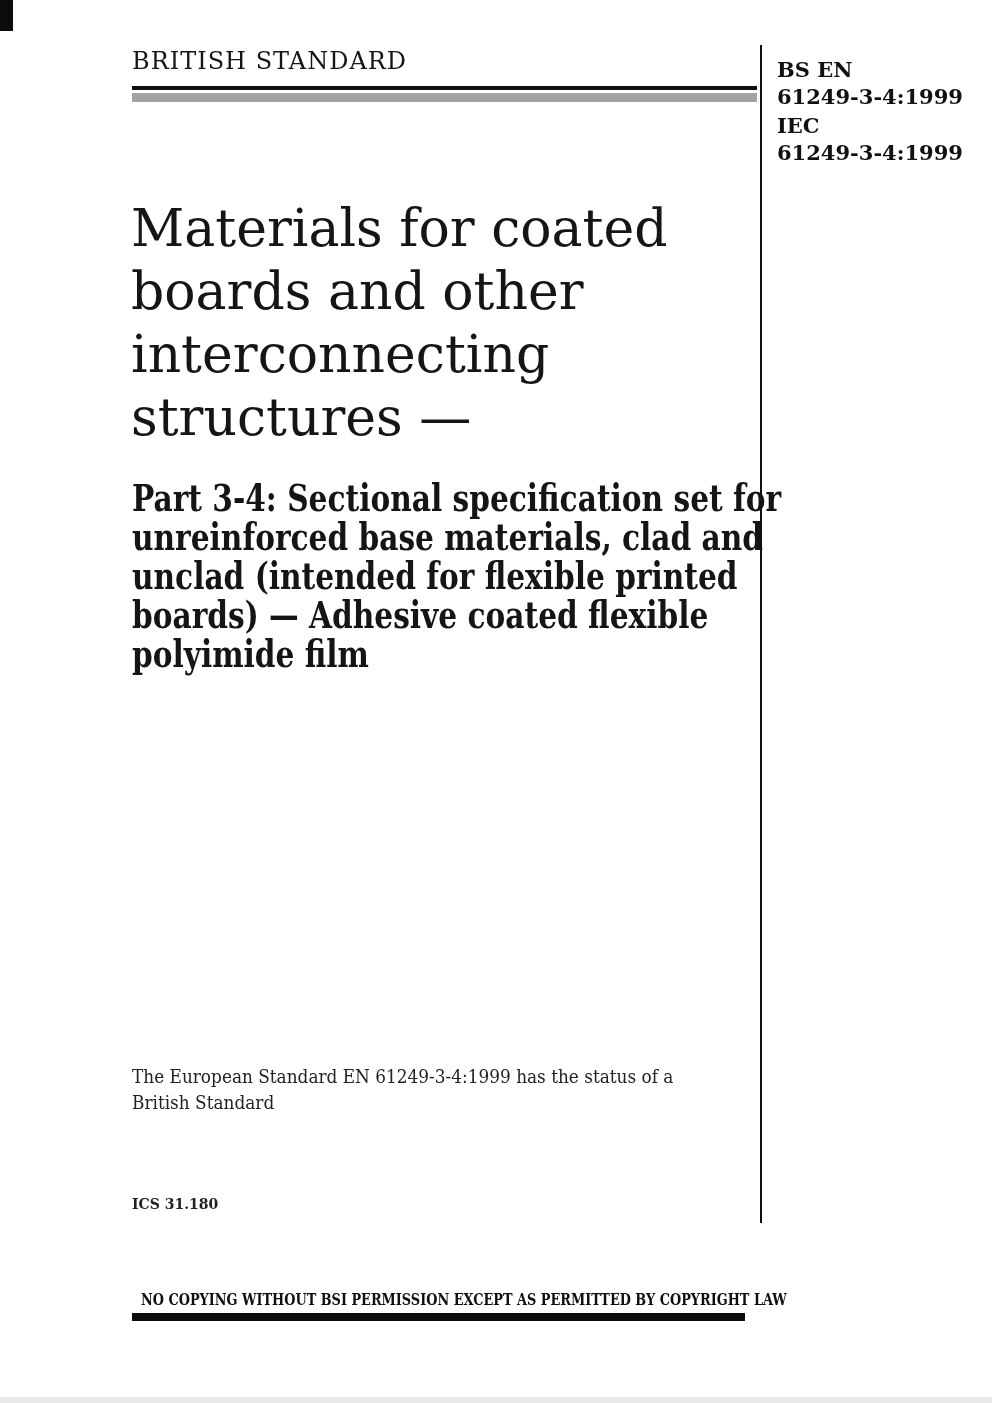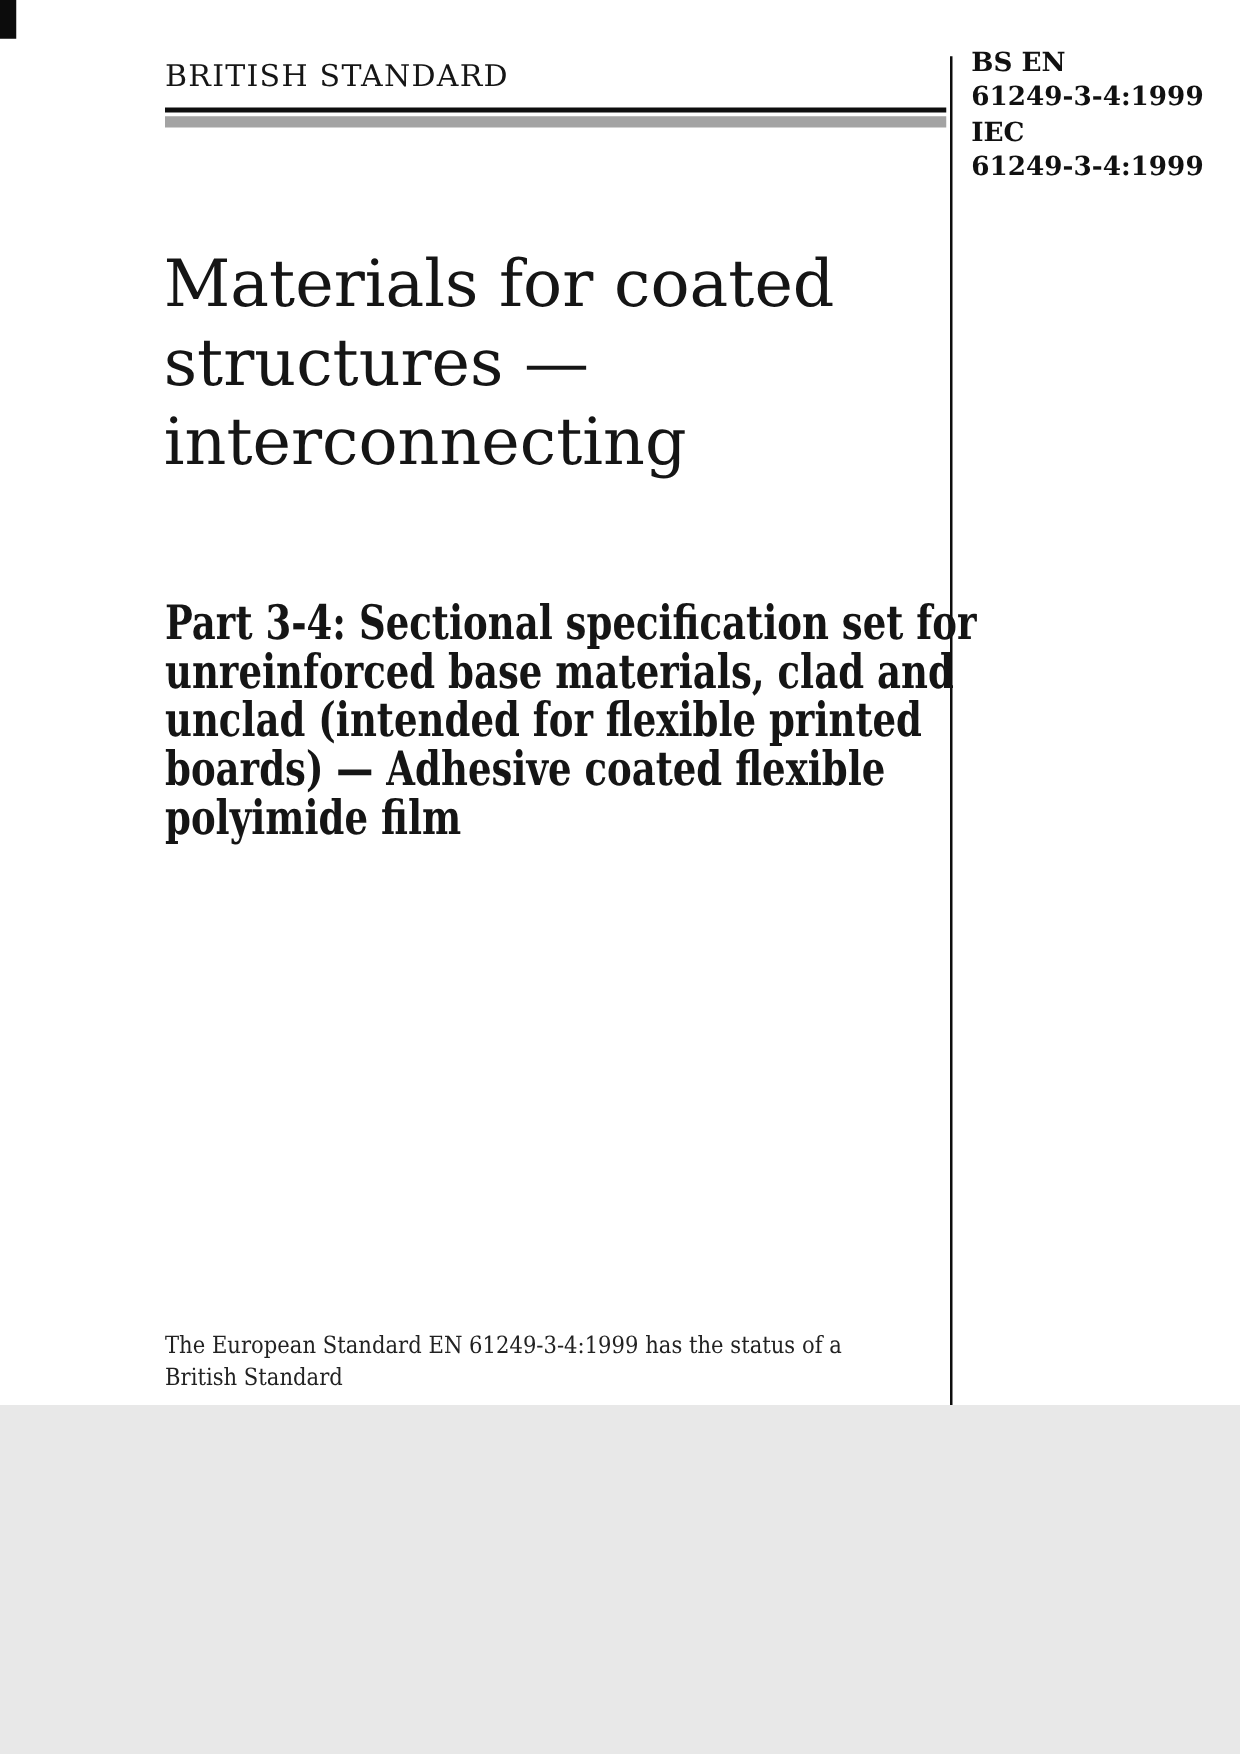--- a/index.html
+++ b/index.html
@@ -1,18 +1,18 @@
 <!DOCTYPE html>
 <html><head>
 <meta charset="utf-8">
 <style>
   html,body{margin:0;padding:0;background:#e8e8e8;}
   .page{
     position:relative;
-    width:992px;height:1124px;
+    width:992px;height:1397px;
     background:#ffffff;
     font-family:"DejaVu Serif", serif;
     color:#1a1a1a;
     overflow:hidden;
     margin:0 auto;
   }
   .abs{position:absolute;}
   .nowrap{white-space:nowrap;}
 
   .corner-mark{left:0;top:0;width:13px;height:31px;background:#0c0c0c;}
@@ -20,21 +20,21 @@
   .masthead-label{
     left:132px;top:47px;
     font-size:24px;letter-spacing:1px;color:#161616;
   }
   .masthead-rule{left:132px;top:86px;width:625px;height:4px;background:#0e0e0e;}
   .masthead-graybar{left:132px;top:93px;width:625px;height:9px;background:#a3a3a3;}
 
   .vrule{left:760px;top:45px;width:2px;height:1178px;background:#0e0e0e;}
 
   .ref-block{
-    left:777px;top:36px;
+    left:777px;top:56px;
     font-size:21px;font-weight:bold;line-height:27px;color:#111;
   }
   .ref-block .pair{margin:0 0 2px 0;}
 
   .doc-title{
     left:131px;top:197px;
     font-size:52px;line-height:63px;color:#151515;
     transform-origin:0 0;
   }
   .doc-subtitle{
@@ -81,22 +81,23 @@
       <div class="nowrap">61249-3-4:1999</div>
     </div>
     <div class="pair">
       <div class="nowrap">IEC</div>
       <div class="nowrap">61249-3-4:1999</div>
     </div>
   </div>
 
   <div class="abs doc-title">
     <div class="nowrap">Materials for coated</div>
+    <div class="nowrap">boards and other</div>
+    <div class="nowrap">interconnecting</div>
     <div class="nowrap">structures —</div>
-    <div class="nowrap">interconnecting</div>
   </div>
 
   <div class="abs doc-subtitle">
     <div class="nowrap">Part 3-4: Sectional specification set for</div>
     <div class="nowrap">unreinforced base materials, clad and</div>
     <div class="nowrap">unclad (intended for flexible printed</div>
     <div class="nowrap">boards) — Adhesive coated flexible</div>
     <div class="nowrap">polyimide film</div>
   </div>
 

